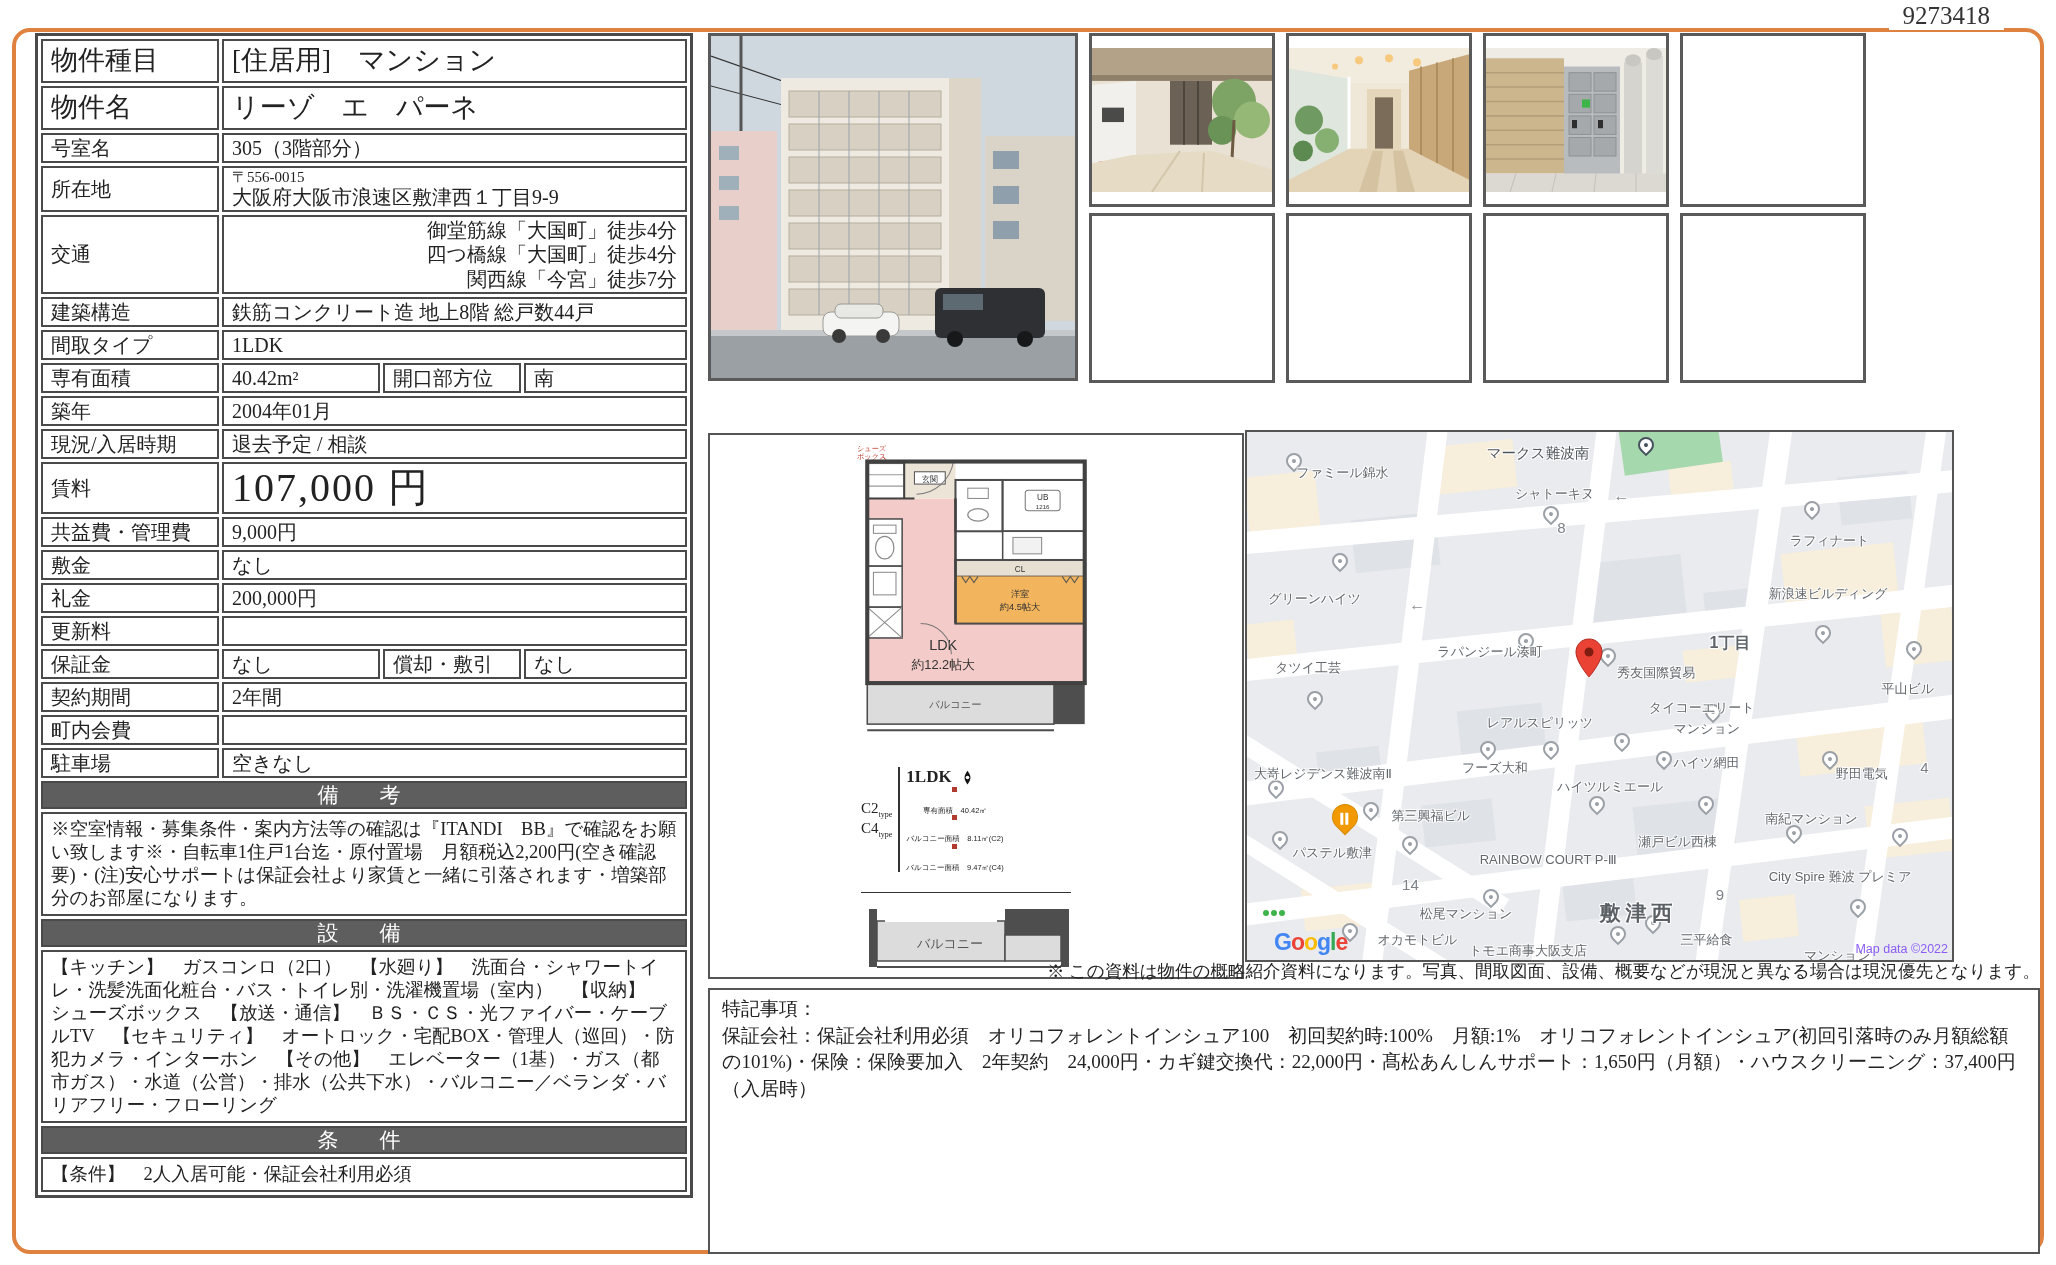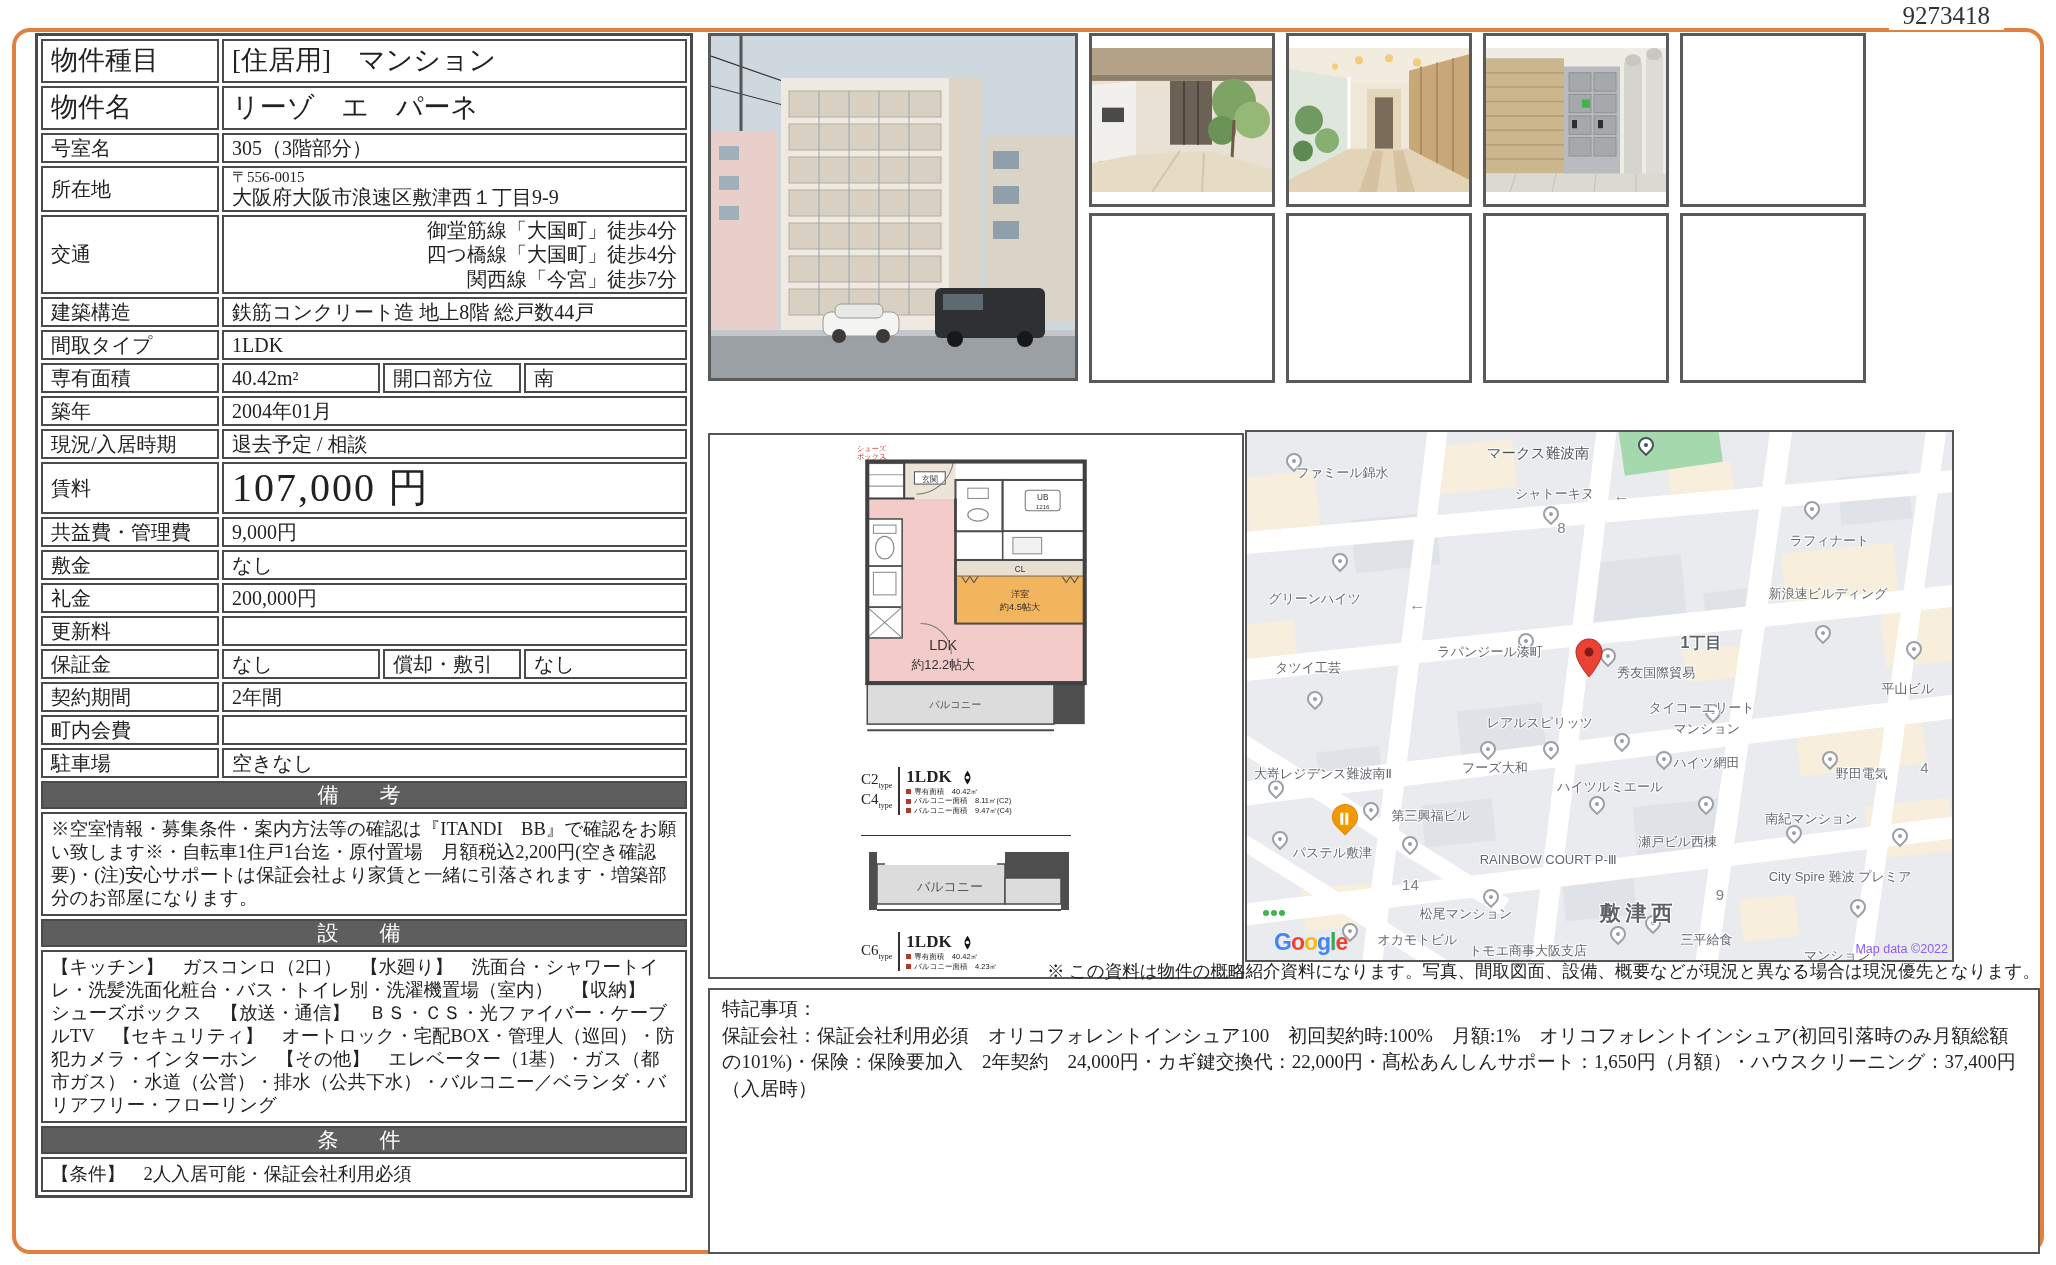--- a/index.html
+++ b/index.html
@@ -35,36 +35,36 @@
   
   .fp-panel{position:absolute;left:708px;top:433px;width:532px;height:542px;
             border:2px solid #555;background:#fff;}
   .fp-col{width:250px;margin:6px auto 0 auto;}
   .fp-legend{display:flex;margin:4px 0 0 10px;border-bottom:1.5px solid #333;padding-bottom:20px;width:210px;}
   .fp-types{display:flex;flex-direction:column;justify-content:center;font-size:15px;
             border-right:2px solid #333;padding-right:6px;margin-right:6px;line-height:1.1;}
   .fp-types sub{font-size:8px;}
   .fp-plan{font-size:17px;font-weight:bold;}
   .fp-leg-top{display:flex;align-items:center;gap:10px;}
-  .fp-leg-row{display:flex;align-items:center;gap:3px;font-size:7.5px;color:#222;
-              font-family:"Liberation Sans",sans-serif;line-height:1.25;}
+  .fp-leg-row{display:flex;align-items:center;gap:14px;font-size:7.5px;color:#222;
+              font-family:"Liberation Sans",sans-serif;line-height:1.25;flex-direction:column;}
   .fp-leg-row i.sq{width:5px;height:5px;background:#b03a2e;display:inline-block;}
   
   .map-panel{position:absolute;left:1245px;top:430px;width:705px;height:528px;
              border:2px solid #555;background:#e9ebee;overflow:hidden;
              font-family:"Liberation Sans","DejaVu Sans",sans-serif;}
   .blk{position:absolute;transform:rotate(-6deg);}
   .blk-b{background:#f7eedb;}
   .blk-g{background:#dfe2e6;}
   .road{position:absolute;background:#fff;}
   .m-green{position:absolute;background:#a6d8ae;}
   .m-lbl{position:absolute;font-size:13px;color:#63686d;white-space:nowrap;z-index:4;
          text-shadow:1px 1px 0 #fff,-1px -1px 0 #fff,1px -1px 0 #fff,-1px 1px 0 #fff;}
   .m-num{font-size:15px;color:#7d8288;}
-  .m-big{font-size:16px;font-weight:bold;color:#5f6469;}
+  .m-big{font-size:16px;font-weight:bold;color:#5f6469;margin-left:29px;}
   .m-poi{font-size:14.5px;color:#4e545a;}
   .m-district{font-size:21px;font-weight:bold;color:#5b6065;letter-spacing:5px;}
   .pin{position:absolute;width:12px;height:12px;background:#fff;border:2.5px solid #9aa0a6;
        border-radius:50% 50% 50% 0;transform:rotate(-45deg);z-index:3;}
   .pin::after{content:"";position:absolute;left:50%;top:50%;width:4px;height:4px;margin:-2px 0 0 -2px;
               background:#9aa0a6;border-radius:50%;}
   .pin.dark{border-color:#46525c;}
   .pin.dark::after{background:#46525c;}
   .poi-food{position:absolute;width:24px;height:24px;background:#f29900;border:1.5px solid #d88a00;
             border-radius:50% 50% 50% 0;transform:rotate(-45deg);z-index:4;}

